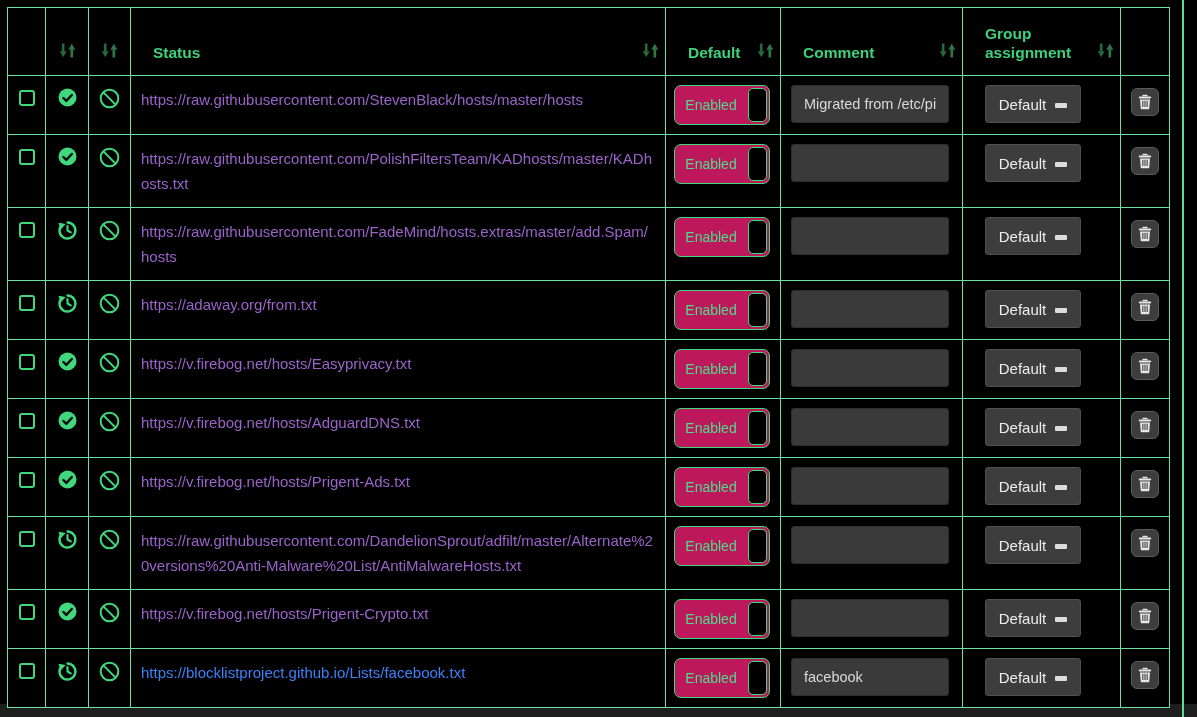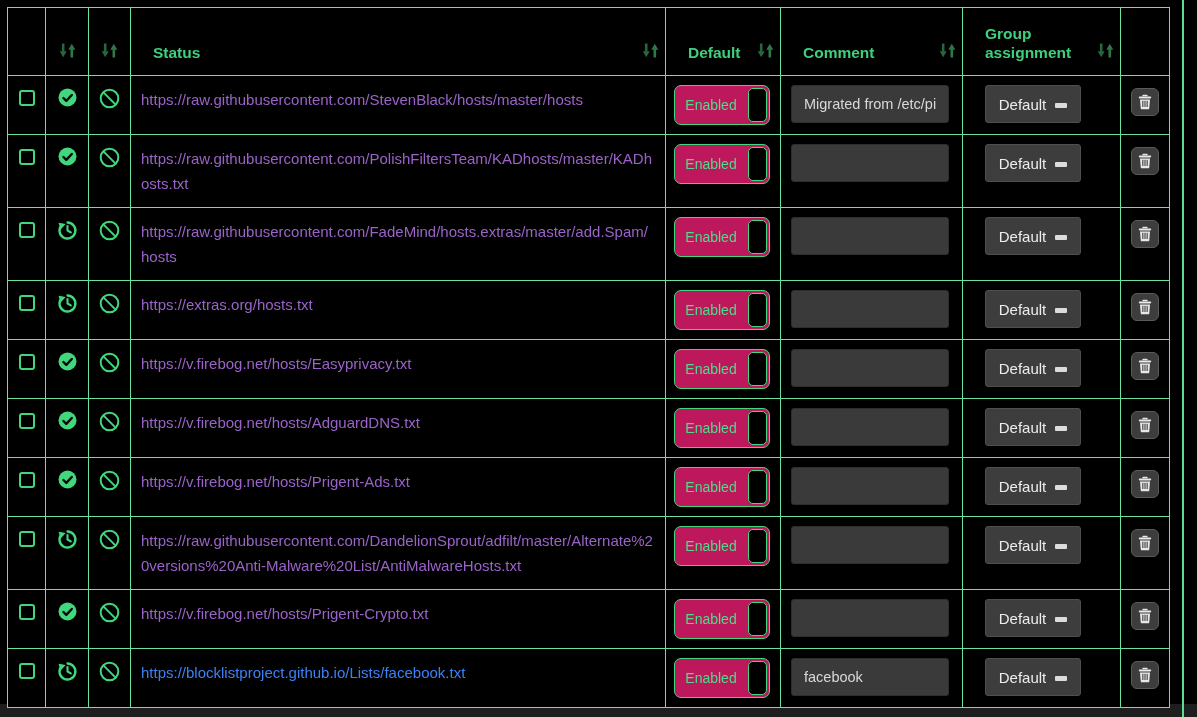--- a/index.html
+++ b/index.html
@@ -343,21 +343,21 @@
     </td>
     <td class="center">
       <span class="ic">
         <svg width="21" height="21" viewBox="0 0 21 21">
           <circle cx="10.5" cy="10.5" r="8.8" fill="none" stroke="#41d87d" stroke-width="2"></circle>
           <line x1="4.4" y1="4.4" x2="16.6" y2="16.6" stroke="#41d87d" stroke-width="2"></line>
         </svg>
       </span>
     </td>
     <td class="addr">
-      <a class="addr-link" href="#">https://extras.org/hosts.txt</a>
+      <a class="addr-link" href="#">https://adaway.org/from.txt</a>
     </td>
     <td>
       <div class="toggle">
         <span class="toggle-label">Enabled</span>
         <span class="toggle-handle"></span>
       </div>
     </td>
     <td>
       <input class="comment-input" type="text" value="" style="">
     </td>

